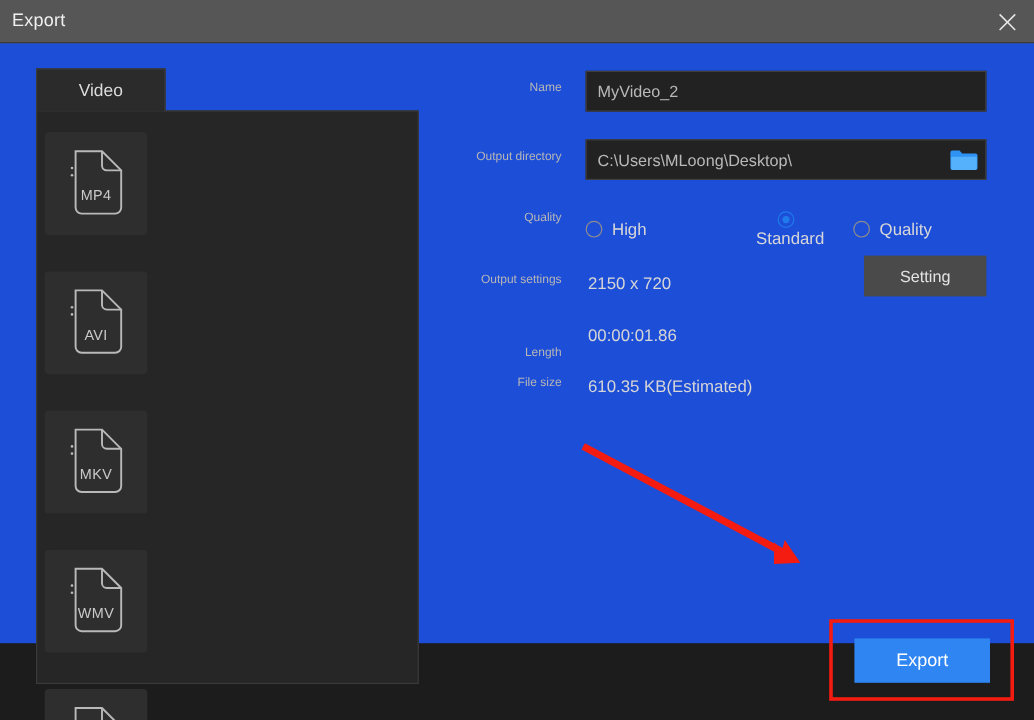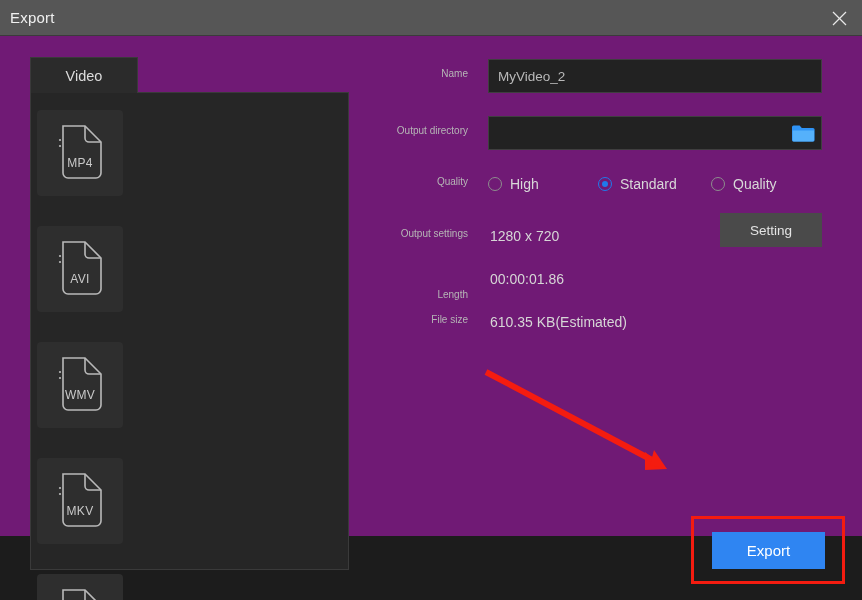--- a/index.html
+++ b/index.html
@@ -6,21 +6,21 @@
   html, body {
     margin: 0; padding: 0;
     width: 862px; height: 600px;
     background: #1c1c1c;
     font-family: "Liberation Sans", sans-serif;
     overflow: hidden;
   }
   #app {
     position: relative;
     width: 862px; height: 536px;
-    background: #701a75;
+    background: #1d4ed8;
   }
 
   
   .titlebar {
     position: absolute; left: 0; top: 0;
     width: 862px; height: 36px;
     background: #565656;
     border-bottom: 1px solid #3b3b3b;
   }
   .titlebar-title {
@@ -216,33 +216,33 @@
       </div>
 
       <div class="tile">
         <div class="file-ico">
           <svg width="52" height="60" viewBox="0 0 52 60">
             <path d="M9 3 L31 3 L47 19 L47 50 a5 5 0 0 1 -5 5 L14 55 a5 5 0 0 1 -5 -5 Z" fill="none" stroke="#b9b9b9" stroke-width="1.6"></path>
             <path d="M31 3 L31 15 a4 4 0 0 0 4 4 L47 19" fill="none" stroke="#b9b9b9" stroke-width="1.6"></path>
             <circle cx="6" cy="17" r="1.1" fill="#b9b9b9"></circle>
             <circle cx="6" cy="23" r="1.1" fill="#b9b9b9"></circle>
           </svg>
+          <div class="file-ext">MKV</div>
+        </div>
+      </div>
+
+      <div class="tile">
+        <div class="file-ico">
+          <svg width="52" height="60" viewBox="0 0 52 60">
+            <path d="M9 3 L31 3 L47 19 L47 50 a5 5 0 0 1 -5 5 L14 55 a5 5 0 0 1 -5 -5 Z" fill="none" stroke="#b9b9b9" stroke-width="1.6"></path>
+            <path d="M31 3 L31 15 a4 4 0 0 0 4 4 L47 19" fill="none" stroke="#b9b9b9" stroke-width="1.6"></path>
+            <circle cx="6" cy="17" r="1.1" fill="#b9b9b9"></circle>
+            <circle cx="6" cy="23" r="1.1" fill="#b9b9b9"></circle>
+          </svg>
           <div class="file-ext">WMV</div>
-        </div>
-      </div>
-
-      <div class="tile">
-        <div class="file-ico">
-          <svg width="52" height="60" viewBox="0 0 52 60">
-            <path d="M9 3 L31 3 L47 19 L47 50 a5 5 0 0 1 -5 5 L14 55 a5 5 0 0 1 -5 -5 Z" fill="none" stroke="#b9b9b9" stroke-width="1.6"></path>
-            <path d="M31 3 L31 15 a4 4 0 0 0 4 4 L47 19" fill="none" stroke="#b9b9b9" stroke-width="1.6"></path>
-            <circle cx="6" cy="17" r="1.1" fill="#b9b9b9"></circle>
-            <circle cx="6" cy="23" r="1.1" fill="#b9b9b9"></circle>
-          </svg>
-          <div class="file-ext">MKV</div>
         </div>
       </div>
 
       <div class="tile">
         <div class="file-ico">
           <svg width="52" height="60" viewBox="0 0 52 60">
             <path d="M9 3 L31 3 L47 19 L47 50 a5 5 0 0 1 -5 5 L14 55 a5 5 0 0 1 -5 -5 Z" fill="none" stroke="#b9b9b9" stroke-width="1.6"></path>
             <path d="M31 3 L31 15 a4 4 0 0 0 4 4 L47 19" fill="none" stroke="#b9b9b9" stroke-width="1.6"></path>
             <circle cx="6" cy="17" r="1.1" fill="#b9b9b9"></circle>
             <circle cx="6" cy="23" r="1.1" fill="#b9b9b9"></circle>
@@ -271,50 +271,51 @@
     <div class="row" style="top:13px;">
       <div class="lbl" style="top:9px;">Name</div>
       <div class="field">
         <span class="field-text">MyVideo_2</span>
       </div>
     </div>
 
     <div class="row" style="top:70px;">
       <div class="lbl" style="top:9px;">Output directory</div>
       <div class="field">
+        <span class="field-text">C:\Users\MLoong\Desktop\</span>
         <span class="folder-btn">
           <svg width="24" height="21" viewBox="0 0 24 21">
             <path d="M1 4 a1.6 1.6 0 0 1 1.6 -1.6 L8.6 2.4 L10.8 5 L22 5 a1.6 1.6 0 0 1 1.6 1.6 L23.6 17 a1.6 1.6 0 0 1 -1.6 1.6 L2.6 18.6 A1.6 1.6 0 0 1 1 17 Z" fill="#2f93f5"></path>
             <path d="M1.6 7.6 L23 7.6 L23 17.2 a1.4 1.4 0 0 1 -1.4 1.4 L3 18.6 A1.4 1.4 0 0 1 1.6 17.2 Z" fill="#55b1fb"></path>
           </svg>
         </span>
       </div>
     </div>
 
     <div class="row" style="top:130px;">
       <div class="lbl" style="top:0px;">Quality</div>
       <div class="radio-group">
         <div class="radio" style="width:110px;text-align:center;">
           <span class="dot"></span>
           <span class="rl">High</span>
         </div>
-        <div class="radio on" style="width:113px;">
+        <div class="radio on" style="width:113px;flex-direction:column;">
           <span class="dot"></span>
           <span class="rl">Standard</span>
         </div>
         <div class="radio">
           <span class="dot"></span>
           <span class="rl">Quality</span>
         </div>
       </div>
     </div>
 
     <div class="row" style="top:181px;">
       <div class="lbl" style="top:1px;">Output settings</div>
-      <div class="value" style="top:1px;">1280 x 720</div>
+      <div class="value" style="top:1px;">2150 x 720</div>
       <div class="setting-btn" style="top:-14px;">Setting</div>
     </div>
 
     <div class="row" style="top:224px;">
       <div class="lbl" style="top:1px;margin-top:18px;">Length</div>
       <div class="value" style="top:1px;">00:00:01.86</div>
     </div>
 
     <div class="row" style="top:267px;">
       <div class="lbl" style="top:1px;">File size</div>

